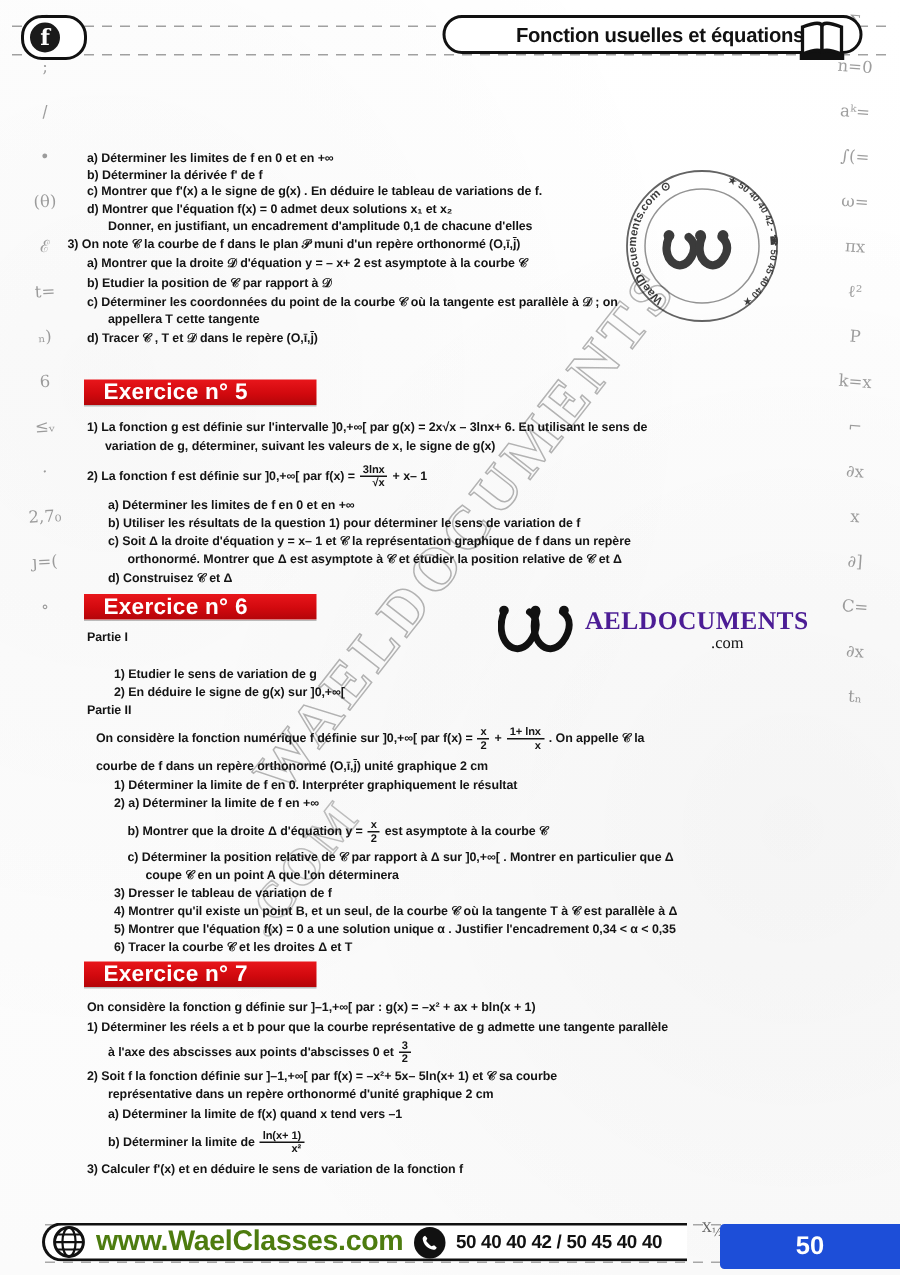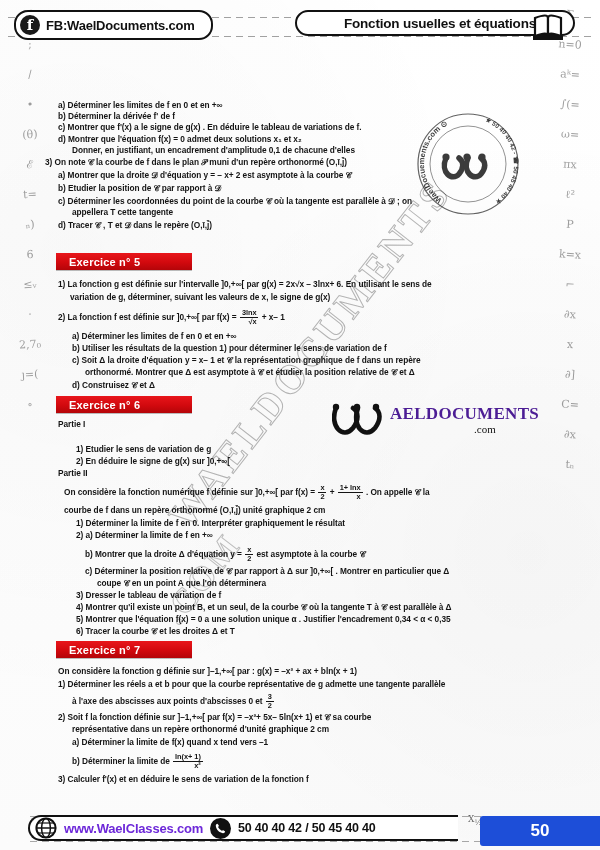--- a/index.html
+++ b/index.html
@@ -86,23 +86,23 @@
   }
   .frac{
     display:inline-block;text-align:right;vertical-align:-0.55em;
     font-size:7.4px;line-height:8px;margin:0 1px;
   }
   .frac .num{display:block;border-bottom:1px solid #141414;padding:0 2px;}
   .frac .den{display:block;padding:0 2px;}
 
   
   .ex-badge{
-    position:absolute;height:17px;width:136px;
+    position:absolute;height:17px;width:155px;
     background:linear-gradient(180deg,#e8161b 0%,#d2090e 55%,#b40509 100%);
-    color:#fff;font-weight:bold;font-size:11px;
+    color:#fff;font-weight:bold;font-size:15px;
     display:flex;align-items:center;
     padding-left:13px;box-sizing:border-box;
     letter-spacing:.2px;
     box-shadow:0 1px 0 rgba(0,0,0,.25);
     z-index:5;
   }
 
   
   .wm-stamp{
     position:absolute;left:412px;top:108px;width:112px;height:112px;
@@ -150,21 +150,21 @@
     opacity:.5;
   }
   .ftr-rule.b{top:31px;}
   .ftr-pill{
     position:absolute;left:28px;top:5px;height:26px;width:430px;
     border:2px solid #111;border-right:none;border-radius:14px 0 0 14px;
     background:#fff;display:flex;align-items:center;gap:7px;
     padding-left:5px;box-sizing:border-box;
   }
   .globe-ic{width:22px;height:22px;flex:0 0 22px;}
-  .ftr-pill .site{font-weight:bold;font-size:13px;color:#6d28d9;letter-spacing:-.2px;}
+  .ftr-pill .site{font-weight:bold;font-size:19px;color:#4d7c0f;letter-spacing:-.2px;}
   .phone-ic{
     width:21px;height:21px;border-radius:50%;background:#111;
     display:flex;align-items:center;justify-content:center;flex:0 0 21px;
   }
   .phone-ic svg{width:13px;height:13px;}
   .ftr-pill .tel{font-weight:bold;font-size:12.5px;color:#111;letter-spacing:-.2px;}
   .pagebox{
     position:absolute;right:0px;top:6px;width:120px;height:30px;
     background:#1d4ed8;color:#fff;
     display:flex;align-items:center;justify-content:center;
@@ -215,21 +215,20 @@
     <span>∂x</span>
     <span>tₙ</span>
   </div>
 
 <div class="header">
   <div class="hdr-rule"></div>
   <div class="hdr-rule b"></div>
 
   <div class="fb-pill">
     <span class="fb-badge">f</span>
-    <span class="txt">FB:WaelDocuments.com</span>
   </div>
 
   <div class="title-pill">
     <span class="txt">Fonction usuelles et équations</span>
     <span class="book-icon">
       <svg viewBox="0 0 30 28" width="30" height="28">
         <path d="M2 6 Q15 1 15 6 L15 24 Q15 19 2 24 Z" fill="#fff" stroke="#111" stroke-width="2.2"></path>
         <path d="M28 6 Q15 1 15 6 L15 24 Q15 19 28 24 Z" fill="#fff" stroke="#111" stroke-width="2.2"></path>
         <path d="M0 24 L30 24 L30 28 L0 28 Z" fill="#111"></path>
       </svg>

